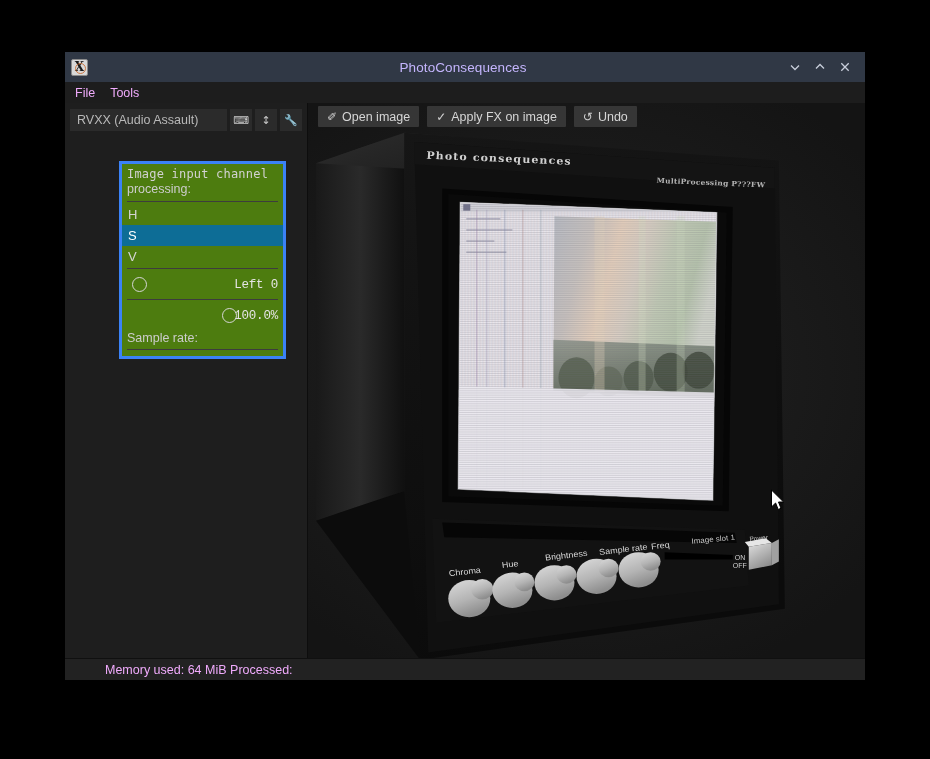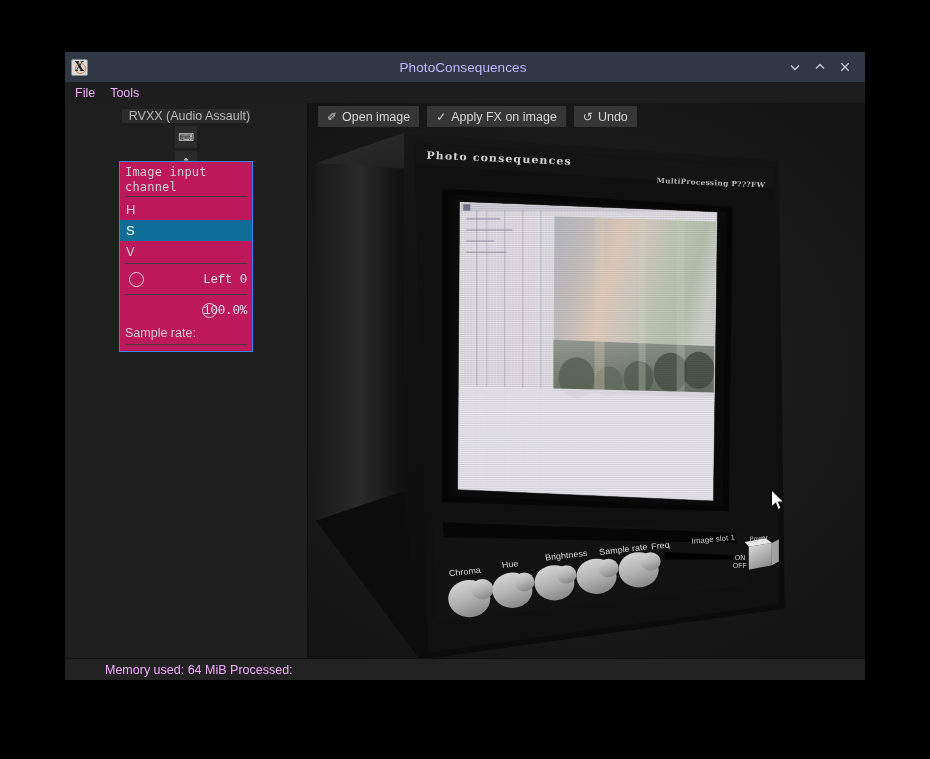--- a/index.html
+++ b/index.html
@@ -67,39 +67,39 @@
   
   .body-split { flex: 1; display: flex; min-height: 0; background: #1b1b1b; }
 
   .left-panel {
     width: 243px; flex: 0 0 243px;
     background: #1e1e1e;
     border-right: 1px solid #0d0d0d;
     padding: 6px 5px 0 5px;
     position: relative;
   }
-  .fx-row { display: flex; align-items: center; gap: 3px; flex-direction: column; }
+  .fx-row { display: flex; align-items: center; gap: 3px; }
   .fx-combo {
     flex: 1; height: 22px; background: #2b2b2b;
     display: flex; align-items: center; padding-left: 7px;
     font-family: "Liberation Sans", sans-serif;
     font-size: 12.5px; color: #b9b9b9; overflow: hidden; white-space: nowrap;
   }
   .mini-btn {
     width: 22px; height: 22px; background: #2b2b2b;
     display: flex; align-items: center; justify-content: center;
     color: #c9c9c9; font-size: 11px;
   }
 
   
   .popup {
     position: absolute; left: 54px; top: 58px;
-    width: 134px;
-    background: #be185d;
-    border: 1px solid #3b82f6;
+    width: 167px;
+    background: #4d7c0f;
+    border: 3px solid #3b82f6;
     z-index: 40;
     padding: 0 0 4px 0;
   }
   .popup-title {
     font-family: "DejaVu Sans Mono", monospace;
     font-size: 12px; color: #d2d2d2;
     padding: 3px 5px 0 5px; line-height: 15px;
     letter-spacing: .2px;
   }
   .popup-sub {
@@ -232,20 +232,21 @@
 
         <div class="fx-row">
           <div class="fx-combo">RVXX (Audio Assault)</div>
           <div class="mini-btn">⌨</div>
           <div class="mini-btn">↕</div>
           <div class="mini-btn">🔧</div>
         </div>
 
         <div class="popup">
           <div class="popup-title">Image input channel</div>
+          <div class="popup-sub">processing:</div>
           <div class="popup-sep"></div>
 
           <div class="opt">H</div>
           <div class="opt sel">S</div>
           <div class="opt">V</div>
 
           <div class="popup-sep"></div>
           <div class="slider-row">
             <div class="slider-knob" style="left:3%"></div>
             <div class="slider-val">Left 0</div>

